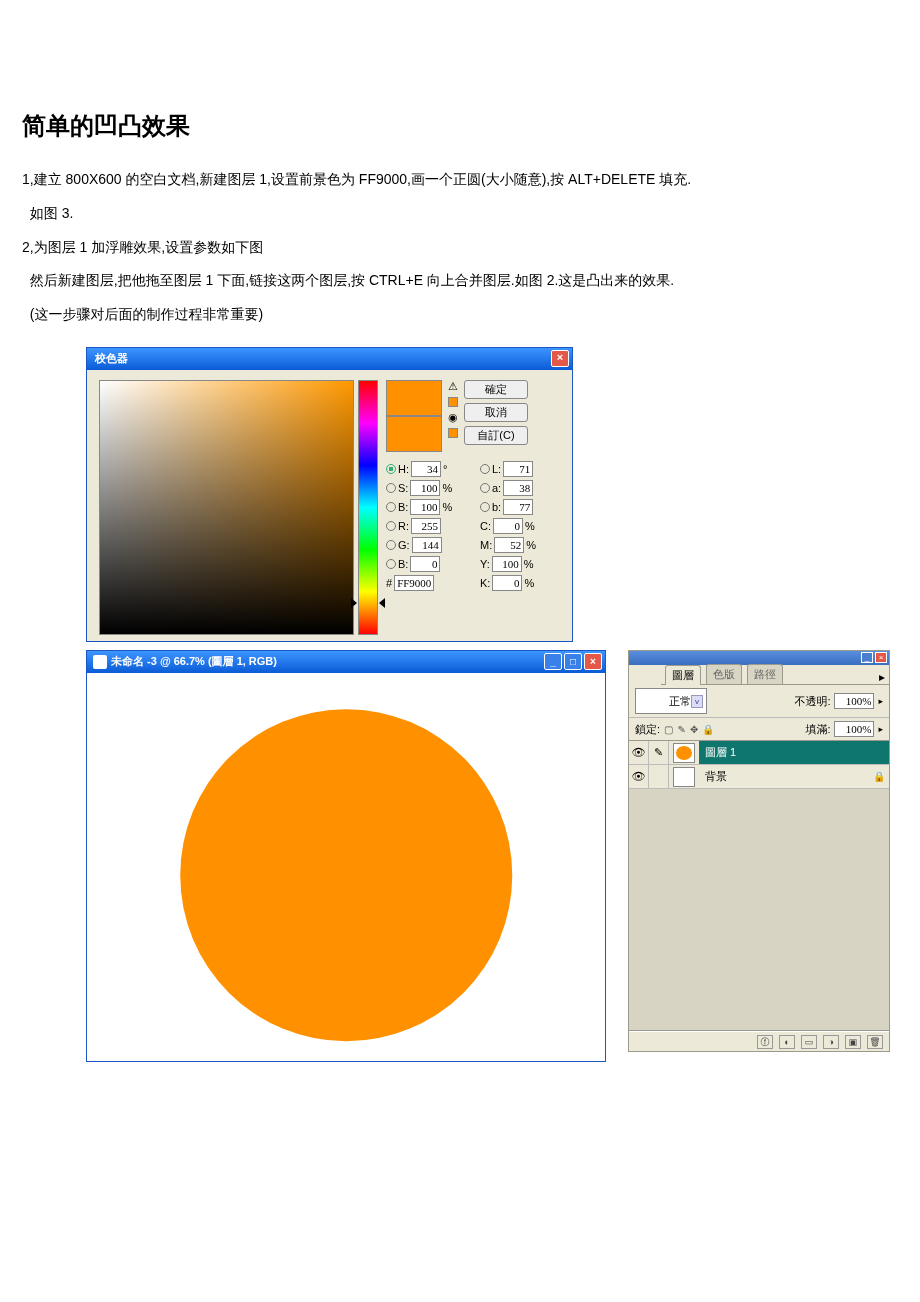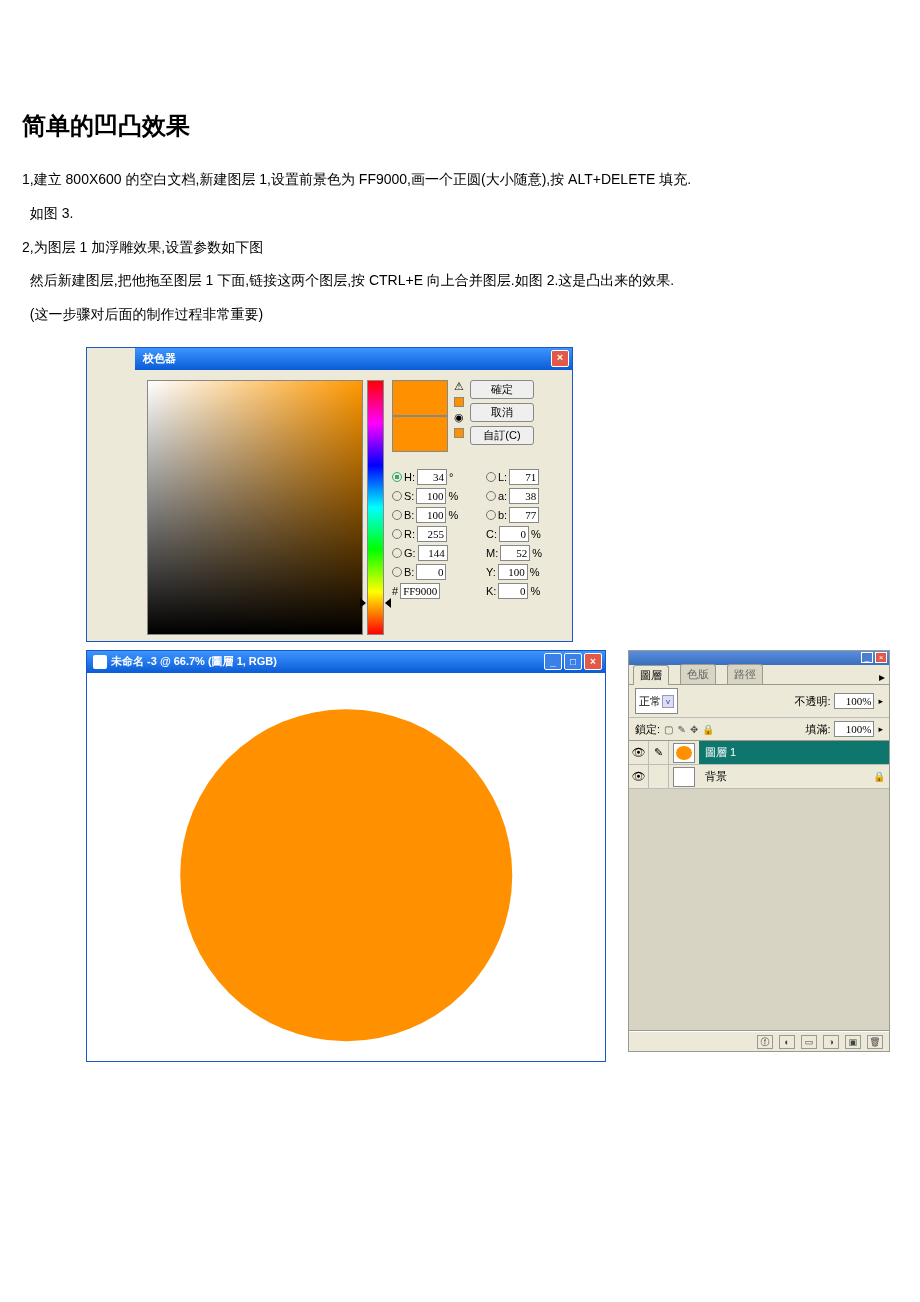--- a/index.html
+++ b/index.html
@@ -6,21 +6,20 @@
   body { font-family: SimSun, "Microsoft YaHei", Arial, sans-serif; font-size: 14px; background: #fff; padding: 110px 22px 30px 22px; width: 920px; }
   h1 { font-size: 24px; font-weight: bold; margin-bottom: 26px; }
   .para { line-height: 1.7; margin-bottom: 10px; white-space: pre-wrap; }
 
   
   .colorpicker {
     width: 487px; margin: 20px 0 8px 64px;
     border: 1px solid #1b56c7;
     font-family: Tahoma, Arial, sans-serif; font-size: 11px;
     background: #ece9d8;
-    padding-left: 48px;
   }
   .cp-titlebar {
     height: 22px; background: linear-gradient(#3d95ff,#0a5bd6);
     color: #fff; display: flex; align-items: center; justify-content: space-between;
     padding: 0 3px 0 8px; font-weight: bold;
   }
   .cp-close { width:18px;height:17px;background:#e45848;border:1px solid #fff;color:#fff;text-align:center;line-height:13px;font-weight:bold;border-radius:2px; }
   .cp-body { padding: 10px 10px 6px 12px; }
   .cp-label { margin-bottom: 4px; }
   .cp-row { display:flex; align-items:flex-start; }
@@ -33,21 +32,21 @@
   }
   .cp-hue {
     width: 20px; height: 255px; border:1px solid #888; margin-right: 8px;
     background: linear-gradient(to bottom,#ff0000, #ff00ff, #0000ff, #00ffff, #00ff00, #ffff00, #ff0000);
     position:relative;
   }
   .cp-hue::before, .cp-hue::after { content:""; position:absolute; bottom:26px; width:0;height:0; border-top:5px solid transparent; border-bottom:5px solid transparent; }
   .cp-hue::before { left:-8px; border-left:6px solid #000; }
   .cp-hue::after { right:-8px; border-right:6px solid #000; }
   .cp-right { flex:1; }
-  .cp-btns { display:flex; flex-direction:column; gap:4px; align-items:flex-end; margin-bottom:16px; }
+  .cp-btns { display:flex; flex-direction:column; gap:4px; align-items:flex-end; margin-bottom:8px; }
   .winbtn { width:64px; height:19px; background:#efefef; border:1px solid #888; border-radius:3px; font-size:11px; }
   .cp-swatchrow { display:flex; gap:6px; align-items:flex-start; margin-bottom:8px; }
   .swatch { width:56px; height:36px; border:1px solid #888; }
   .orange { background:#ff9000; }
   .swatch-icons { display:flex; flex-direction:column; gap:4px; font-size:11px; }
   .cp-numgrid { display:grid; grid-template-columns: 84px 76px; gap:3px 10px; }
   .cp-cell { display:flex; align-items:center; gap:2px; }
   .radio { width:10px;height:10px;border:1px solid #777;border-radius:50%;display:inline-block; }
   .radio.on { background: radial-gradient(#3a7 40%, transparent 45%); border-color:#3a7; }
   .numbox { width:30px; height:16px; border:1px solid #888; background:#fff; text-align:right; padding:0 2px; font-size:11px; font-family:Tahoma; }
@@ -71,27 +70,27 @@
   .circle { position:absolute; left:50%; top:52%; transform:translate(-50%,-50%); width:64%; aspect-ratio:1/1; background:#ff9000; border-radius:50%; }
 
   
   .layerspanel {
     position:absolute; width:262px; margin-top:-412px; margin-left:606px;
     font-family:Tahoma,Arial; font-size:11px; border:1px solid #9c9a8c; background:#ece9d8;
   }
   .lp-bar { height:14px; background:linear-gradient(#5a8fe0,#3a6fc0); display:flex; justify-content:flex-end; gap:2px; padding:1px 2px; }
   .lp-bar .sq { width:12px;height:11px;border:1px solid #fff;font-size:8px;color:#fff;text-align:center;line-height:9px; }
   .sq.min{background:#4a7fd0;} .sq.cls{background:#e45848;}
-  .lp-tabs { display:flex; align-items:flex-end; height:20px; padding:0 4px; border-bottom:1px solid #9c9a8c; gap:11px; }
+  .lp-tabs { display:flex; align-items:flex-end; height:20px; padding:0 4px; border-bottom:1px solid #9c9a8c; gap:5px;margin-left:32px; }
   .lp-tab { padding:2px 6px; border:1px solid #9c9a8c; border-bottom:none; background:#ece9d8; border-radius:3px 3px 0 0; font-size:11px; }
   .lp-tab.active { background:#ece9d8; position:relative; top:1px; }
   .lp-tab.inactive { background:#d8d5c4; color:#666; }
   .lp-menu { margin-left:auto; font-size:12px; }
   .lp-ctrl { padding:3px 6px; display:flex; align-items:center; gap:4px; border-bottom:1px solid #bbb; }
-  .select { width:43px;height:17px;border:1px solid #888;background:#fff;display:flex;align-items:center;justify-content:space-between;padding:12px 3px; }
+  .select { width:72px;height:17px;border:1px solid #888;background:#fff;display:flex;align-items:center;justify-content:flex-end;padding:12px 3px; }
   .select .arrw { width:12px;height:13px;background:#dcdcf4;border:1px solid #99b;font-size:8px;text-align:center;line-height:11px;color:#44a; }
   .lp-ctrl2 { padding:3px 6px; display:flex; align-items:center; gap:4px; border-bottom:1px solid #9c9a8c; }
   .lockicn { font-size:10px; color:#555; }
   .layers { min-height:290px; background:#d8d4c4; border-bottom:1px solid #9c9a8c; }
   .layer { display:flex; align-items:center; height:24px; border-bottom:1px solid #bbb; background:#ece9d8; }
   .layer.sel .name { background:#0f766e; color:#fff; }
   .eye { width:20px; text-align:center; border-right:1px solid #bbb; height:100%; display:flex;align-items:center;justify-content:center; }
   .link { width:20px; text-align:center; border-right:1px solid #bbb; height:100%; display:flex;align-items:center;justify-content:center; }
   .thumb { width:22px;height:20px;border:1px solid #888;margin:0 4px;background:#fff;position:relative; }
   .thumb.orange::after { content:""; position:absolute;inset:2px;background:#ff9000;border-radius:50%; }

